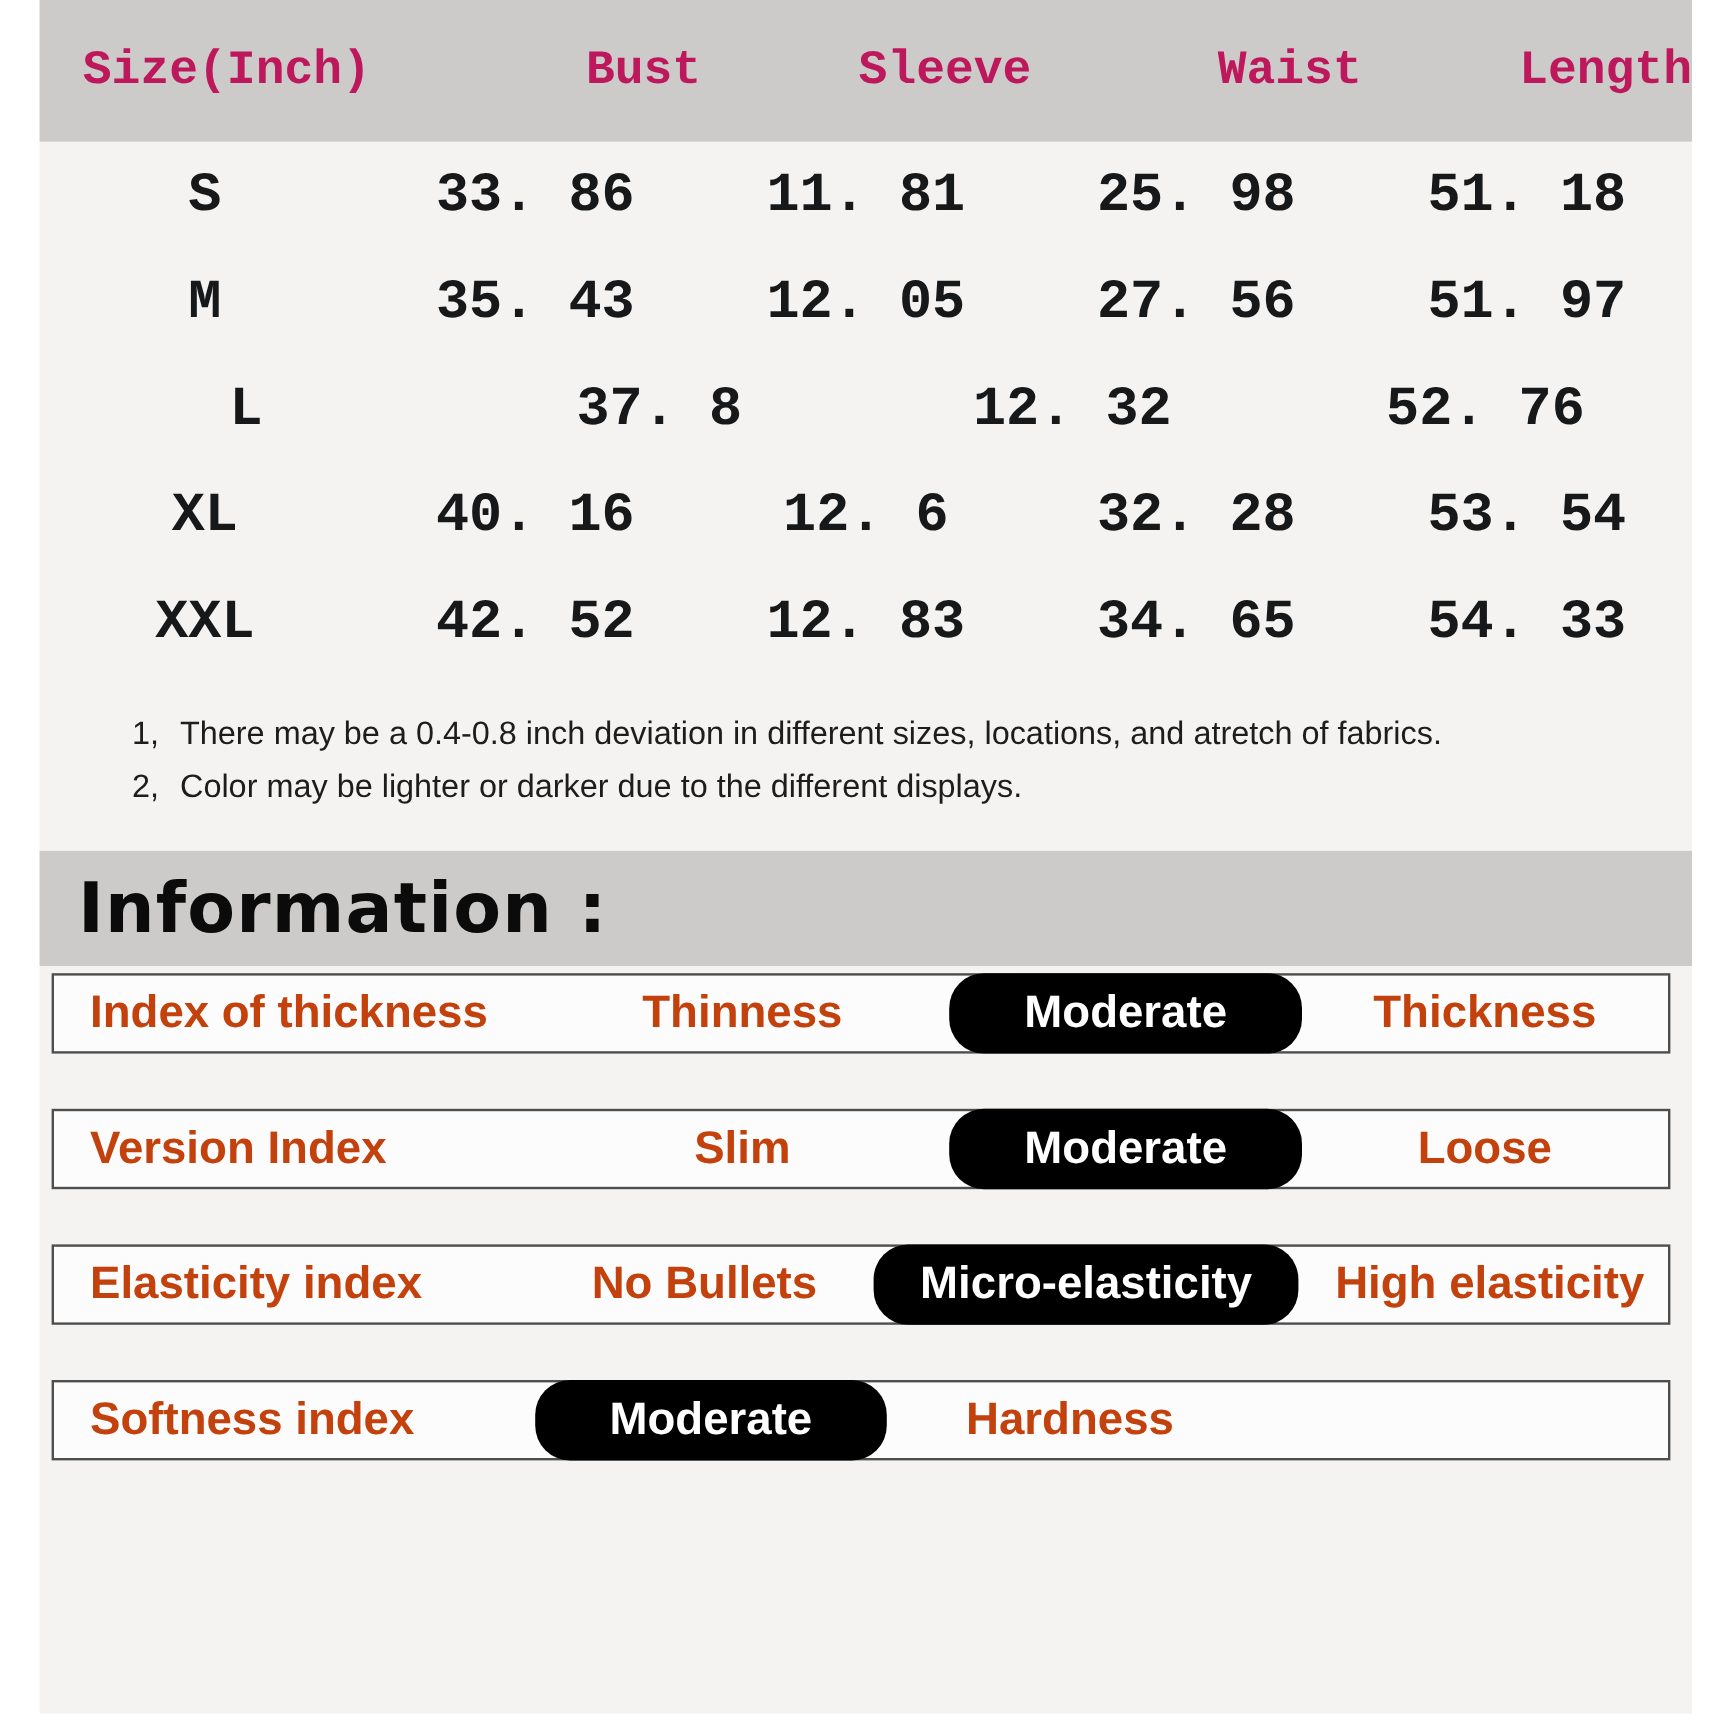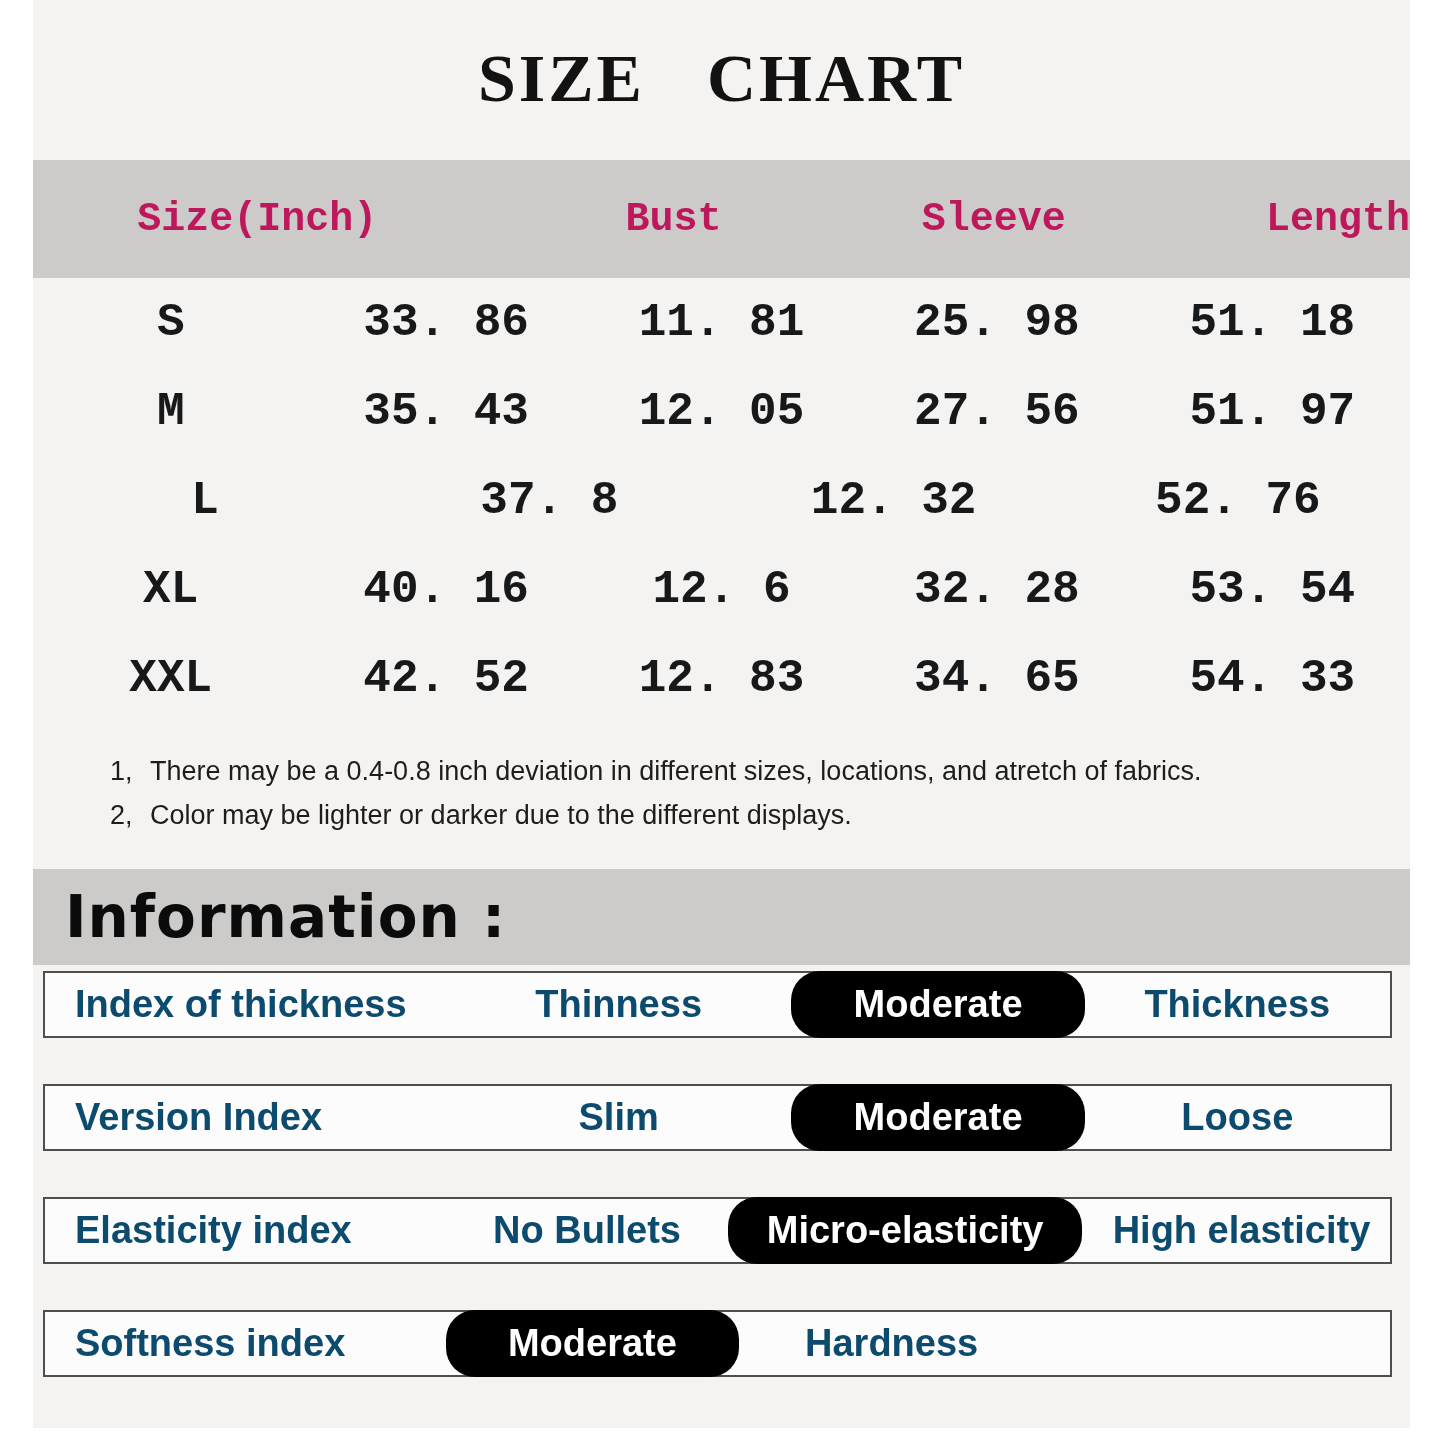--- a/index.html
+++ b/index.html
@@ -50,21 +50,21 @@
   }
 
   
   .info-rows { margin-top:6px; }
   .info-row {
     display:flex; width:1349px; height:67px; box-sizing:border-box;
     margin:0 0 46px 10px; background:#fcfcfc; border:2px solid #4e4e4e;
   }
   .cell {
     display:flex; align-items:center; box-sizing:border-box;
-    font-size:38px; font-weight:700; color:#0c4a6e; white-space:nowrap;
+    font-size:38px; font-weight:700; color:#c2410c; white-space:nowrap;
   }
   .cell.label { padding-left:30px; }
   .cell.opt  { justify-content:center; }
   .cell.hl   {
     justify-content:center; background:#000000; color:#ffffff;
     margin:-2px 0; height:calc(100% + 4px);border-radius:29px;
   }
   .w-label { width:29.8%; }
   .w-o1    { width:25.7%; }
   .w-hl    { width:21.8%; }
@@ -72,26 +72,26 @@
   .row-wide .w-o1 { width:21.0%; }
   .row-wide .w-hl { width:26.3%; }
   .row-wide .w-o3 { width:22.9%;padding-left:11px; }
 </style>
 </head>
 <body>
 
 <div class="page">
   <div class="content">
 
-    <div class="title">SIZE CHART</div>
 
     <div class="thead">
       <div class="col">Size(Inch)</div>
       <div class="col">Bust</div>
       <div class="col">Sleeve</div>
+      <div class="col">Waist</div>
       <div class="col">Length</div>
     </div>
 
     <div>
       <div class="trow">
         <div class="col">S</div>
         <div class="col">33. 86</div>
         <div class="col">11. 81</div>
         <div class="col">25. 98</div>
         <div class="col">51. 18</div>

